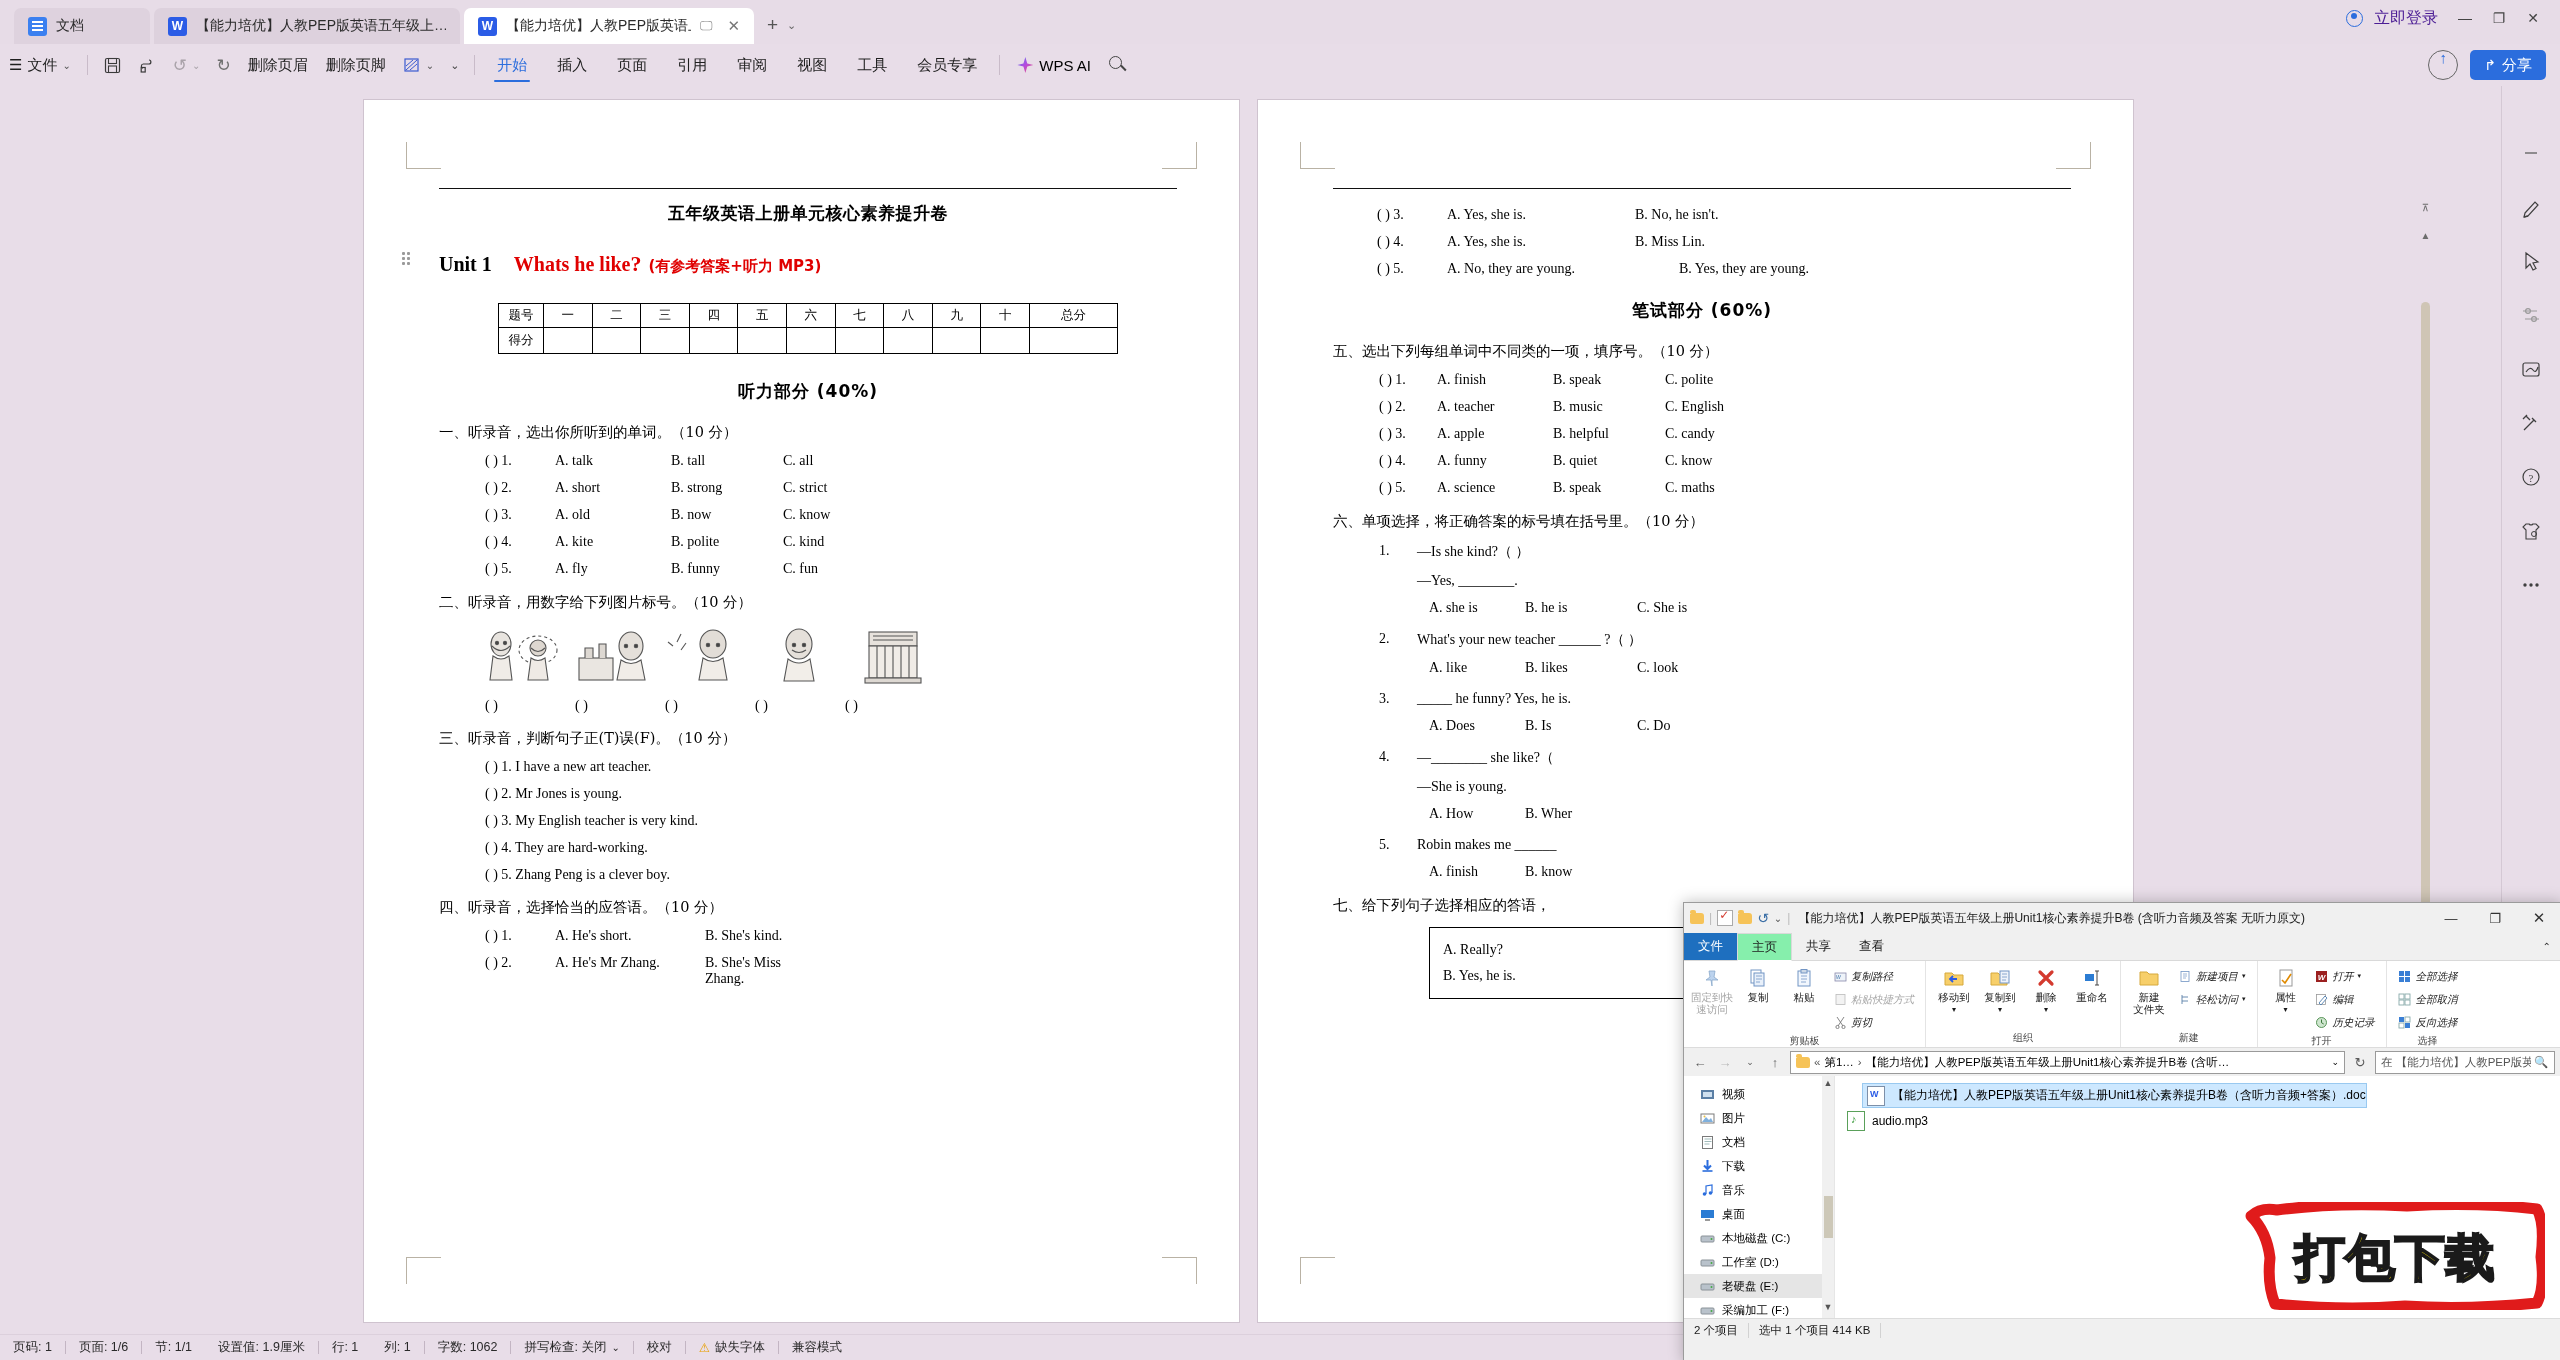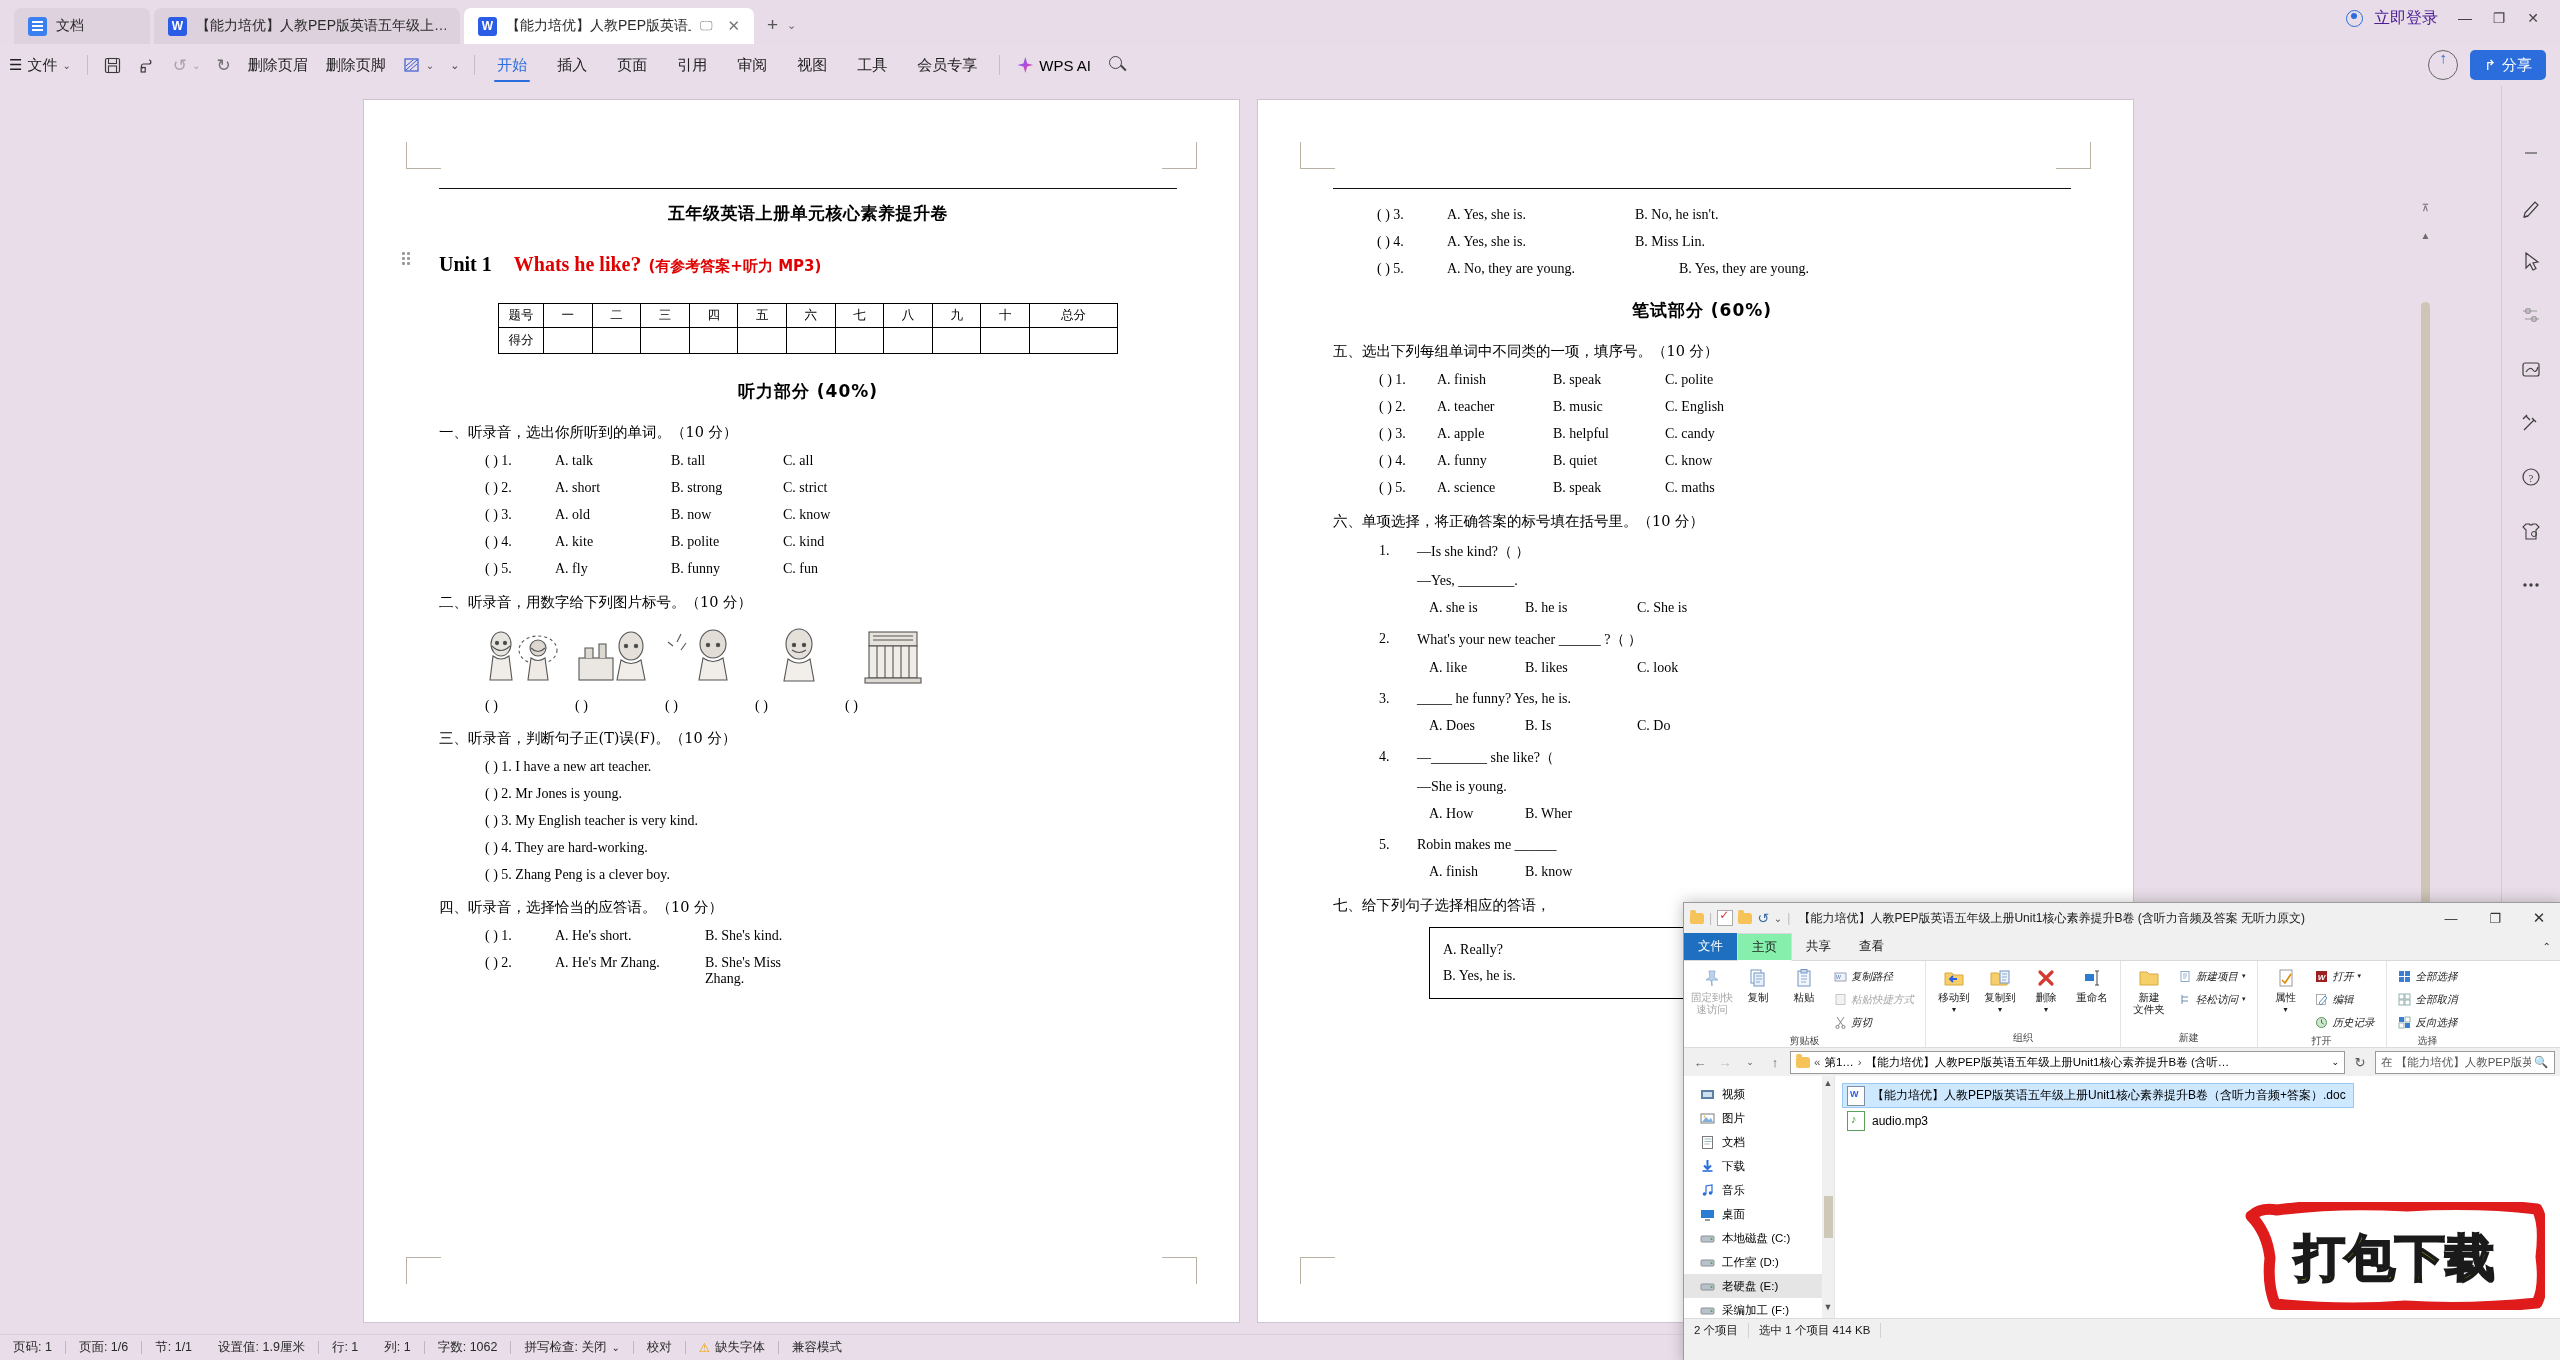--- a/index.html
+++ b/index.html
@@ -170,21 +170,21 @@
   .nrow{height:24px;display:flex;align-items:center;gap:7px;padding-left:16px;white-space:nowrap;}
   .nrow.sel{background:#e5e5e5;}
   .nicon{width:15px;height:15px;flex:none;}
   .fe-navscroll{position:absolute;right:0;top:0;width:12px;height:100%;background:#f0f0f0;}
   .fe-navscroll .nth{position:absolute;left:1.5px;top:120px;width:9px;height:42px;background:#cdc8b8;}
   .fe-navscroll .up,.fe-navscroll .dn{position:absolute;left:0;width:12px;height:14px;text-align:center;font-size:9px;color:#555;}
   .fe-navscroll .up{top:2px;}
   .fe-navscroll .dn{bottom:2px;}
   .fe-list{flex:1;background:#fff;position:relative;padding:8px 0 0 8px;border-left:1px solid #e6e6e6;overflow:hidden;}
   .frow{height:23px;display:flex;align-items:center;gap:7px;font-size:12px;white-space:nowrap;padding-left:4px;}
-  .frow.sel{background:#cde8ff;outline:1px solid #99c9f0;display:inline-flex;padding-right:7px;}
+  .frow.sel{background:#cde8ff;outline:1px solid #99c9f0;display:inline-flex;margin-left:20px;}
   .fi-doc{width:16px;height:18px;background:#fff;border:1px solid #7d8fa8;position:relative;flex:none;}
   .fi-doc:after{content:"W";position:absolute;left:2px;top:2px;font-size:9px;color:#2b5ce6;font-weight:bold;}
   .fi-mp3{width:16px;height:18px;background:#fff;border:1px solid #5aa05a;position:relative;flex:none;}
   .fi-mp3:after{content:"♪";position:absolute;left:3px;top:1px;font-size:11px;color:#3a9a3a;}
   .stamp{position:absolute;right:16px;bottom:8px;width:300px;height:108px;}
   .fe-stat{height:22px;background:#f0f0f0;border-top:1px solid #dcdcdc;display:flex;align-items:center;font-size:11.5px;color:#1b1b1b;}
   .fe-stat .s{padding:0 10px;border-right:1px solid #d2d2d2;}
 </style>
 </head>
 <body>

